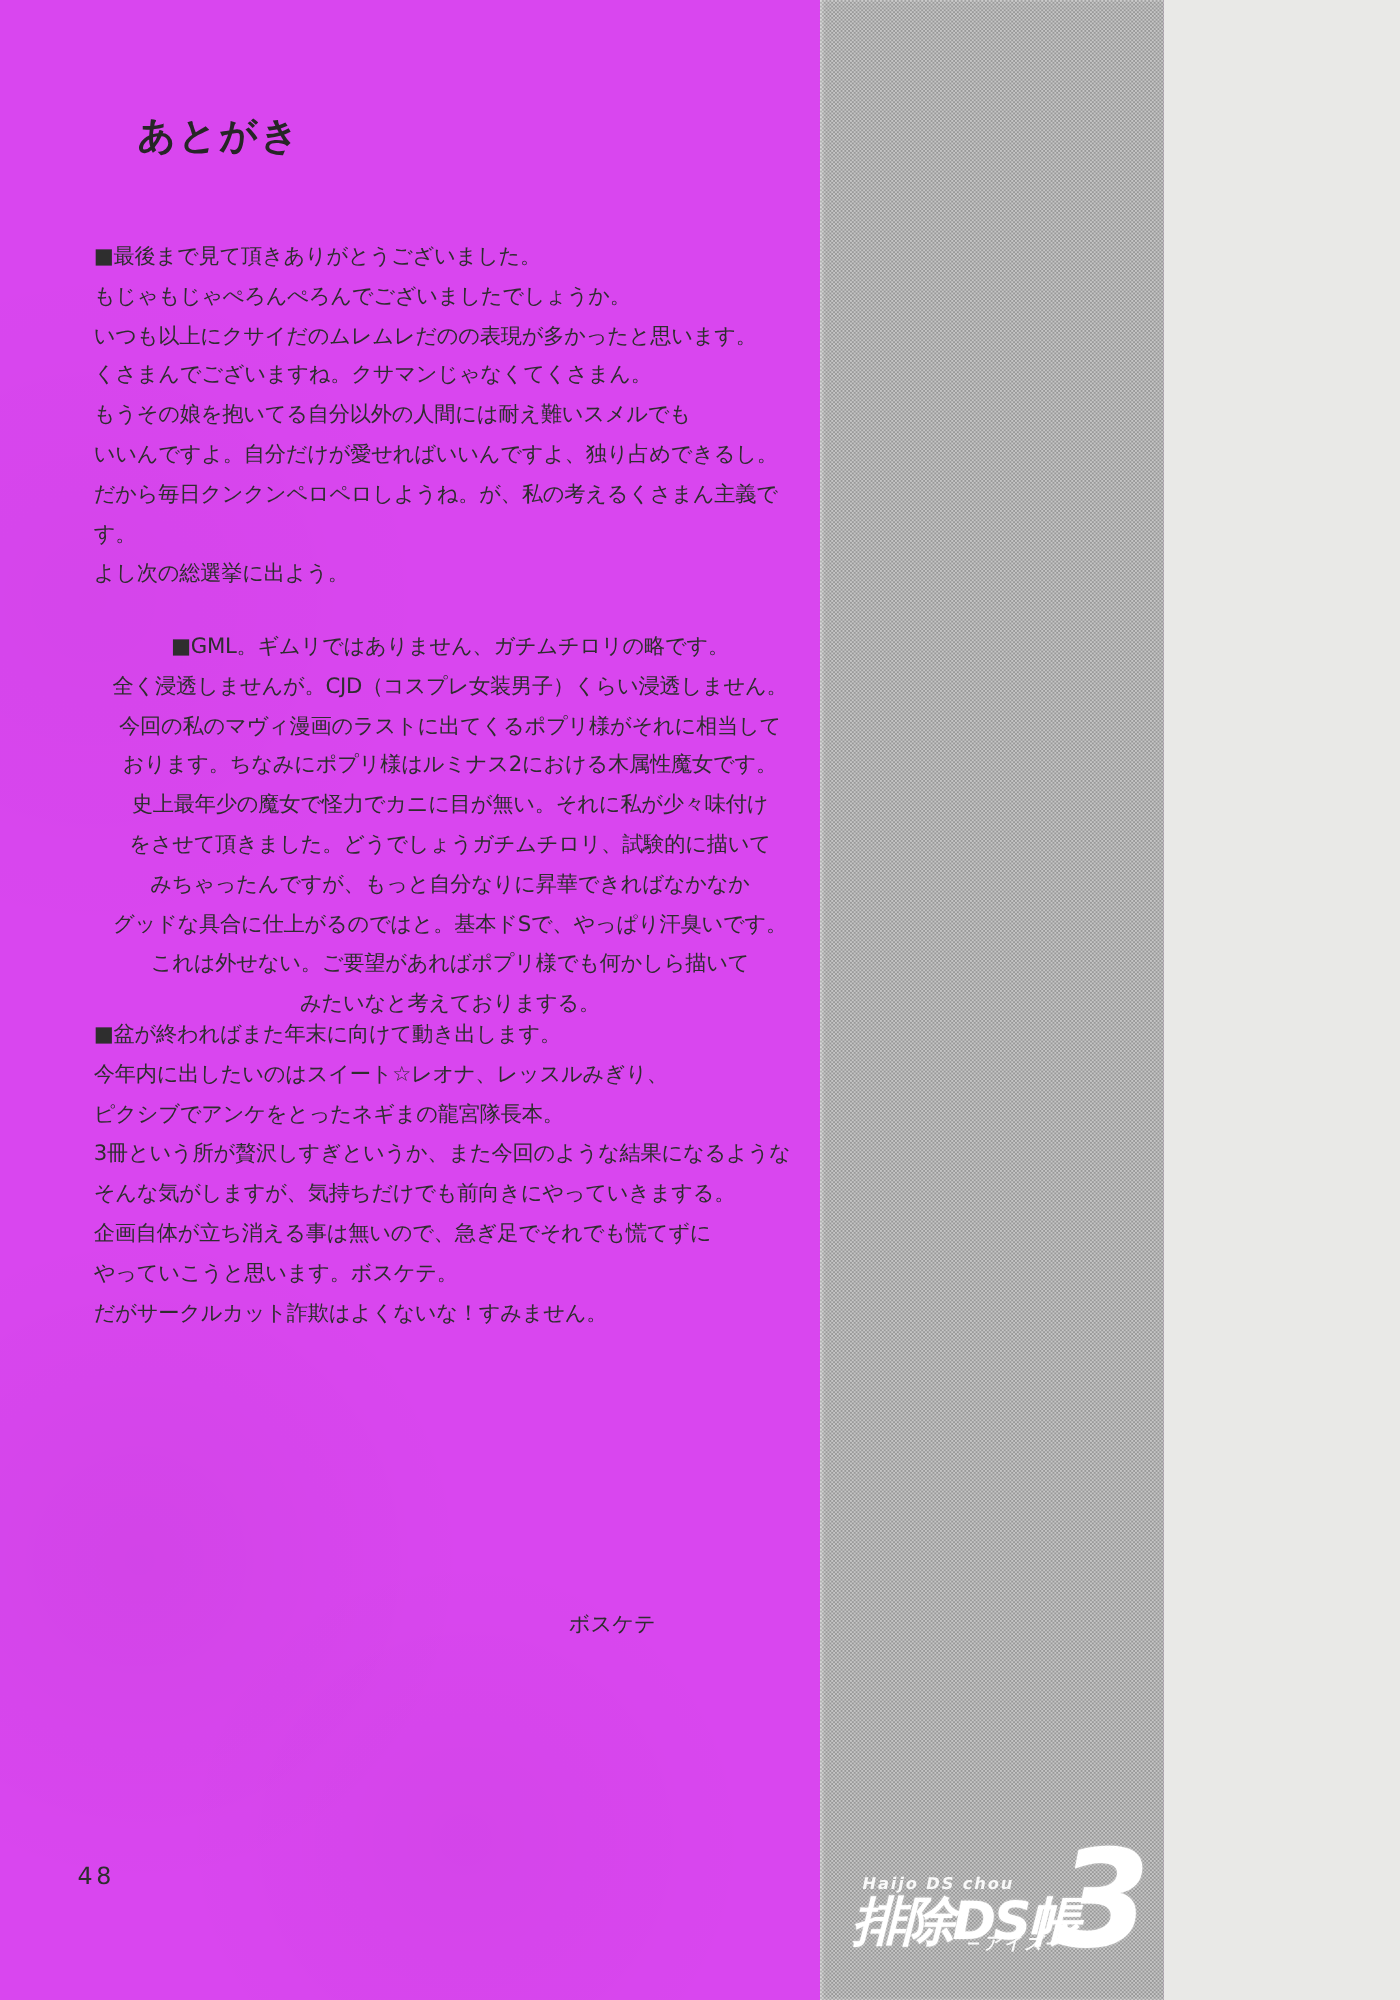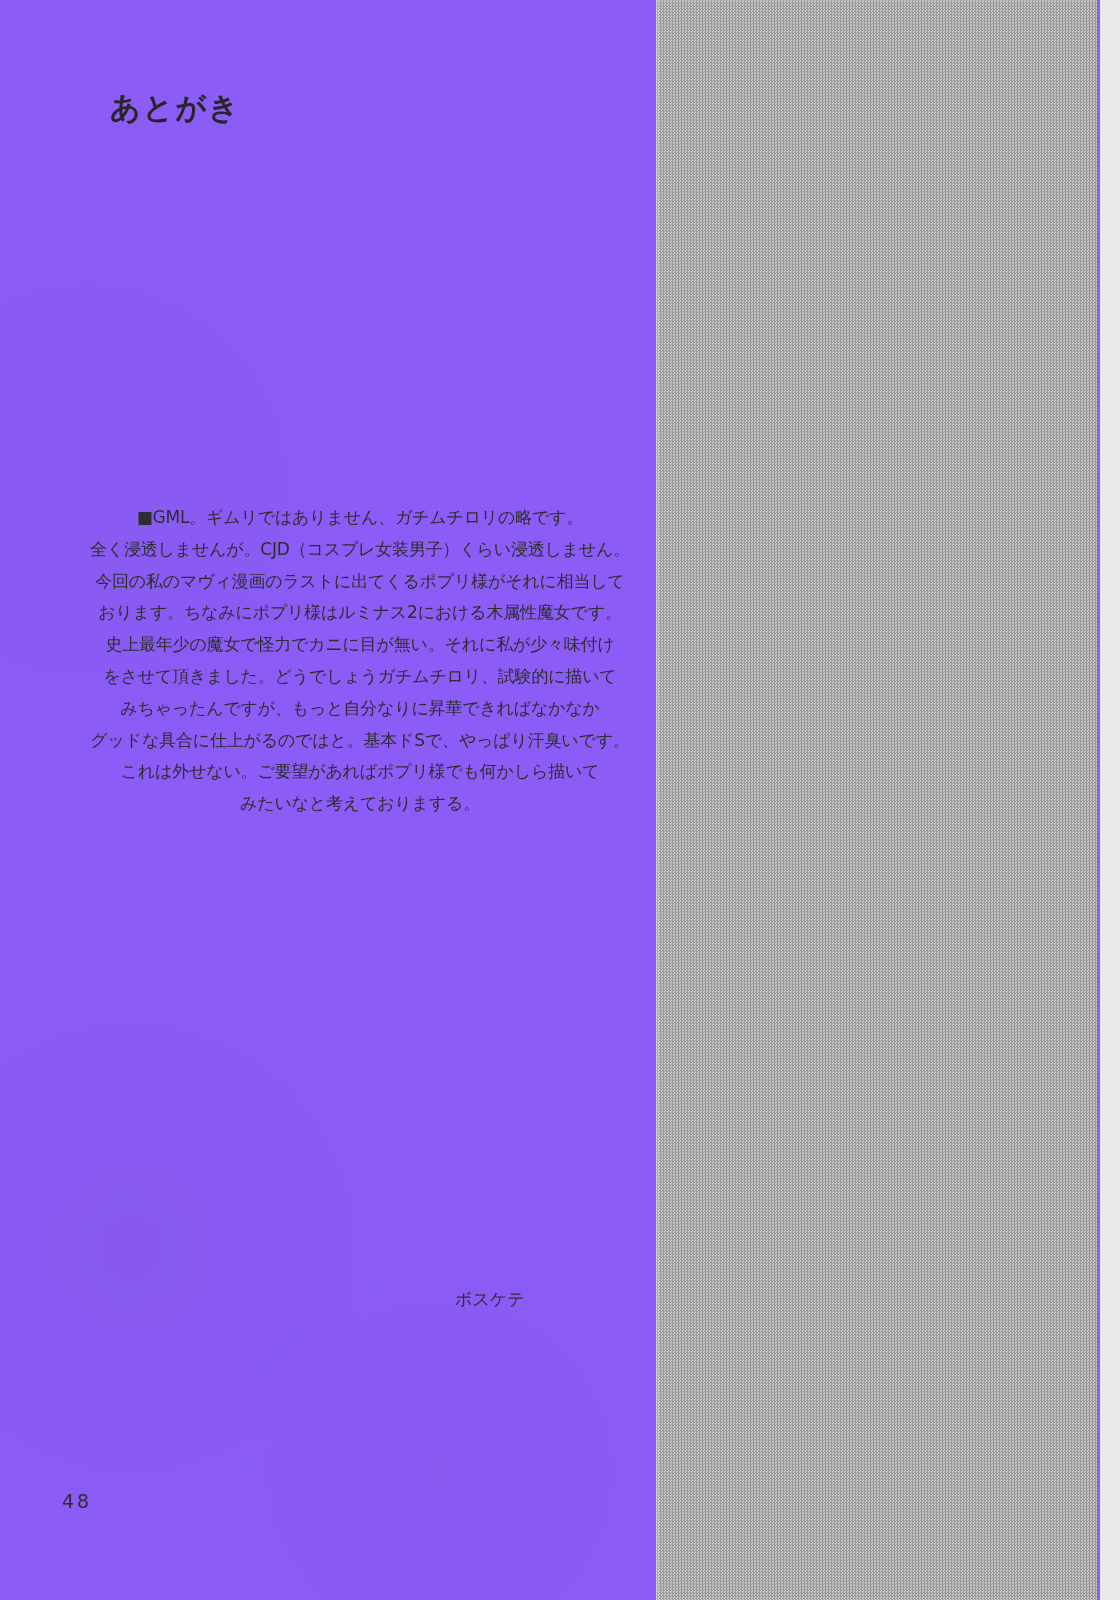--- a/index.html
+++ b/index.html
@@ -6,23 +6,23 @@
     margin: 0;
     padding: 0;
     width: 1120px;
     height: 1600px;
     overflow: hidden;
     background: #e9e9e7;
     font-family: "DejaVu Sans", "Liberation Sans", sans-serif;
   }
   .page {
     position: relative;
-    width: 1100px;
+    width: 931px;
     height: 1600px;
-    background: #8b5cf6;
+    background: #d946ef;
     overflow: hidden;
   }
   
   .page::before {
     content: "";
     position: absolute;
     inset: 0;
     background:
       radial-gradient(circle at 12% 78%, rgba(0,0,0,0.03), transparent 18%),
       radial-gradient(circle at 40% 92%, rgba(0,0,0,0.025), transparent 15%),
@@ -129,32 +129,54 @@
 </style>
 </head>
 <body>
 
 <div class="page">
 
   <div class="halftone-band"></div>
 
   <h1 class="title">あとがき</h1>
 
+  <div class="para p1">■最後まで見て頂きありがとうございました。
+もじゃもじゃぺろんぺろんでございましたでしょうか。
+いつも以上にクサイだのムレムレだのの表現が多かったと思います。
+くさまんでございますね。クサマンじゃなくてくさまん。
+もうその娘を抱いてる自分以外の人間には耐え難いスメルでも
+いいんですよ。自分だけが愛せればいいんですよ、独り占めできるし。
+だから毎日クンクンペロペロしようね。が、私の考えるくさまん主義です。
+よし次の総選挙に出よう。</div>
 
   <div class="para p2">■GML。ギムリではありません、ガチムチロリの略です。
 全く浸透しませんが。CJD（コスプレ女装男子）くらい浸透しません。
 今回の私のマヴィ漫画のラストに出てくるポプリ様がそれに相当して
 おります。ちなみにポプリ様はルミナス2における木属性魔女です。
 史上最年少の魔女で怪力でカニに目が無い。それに私が少々味付け
 をさせて頂きました。どうでしょうガチムチロリ、試験的に描いて
 みちゃったんですが、もっと自分なりに昇華できればなかなか
 グッドな具合に仕上がるのではと。基本ドSで、やっぱり汗臭いです。
 これは外せない。ご要望があればポプリ様でも何かしら描いて
 みたいなと考えておりまする。</div>
 
+  <div class="para p3">■盆が終わればまた年末に向けて動き出します。
+今年内に出したいのはスイート☆レオナ、レッスルみぎり、
+ピクシブでアンケをとったネギまの龍宮隊長本。
+3冊という所が贅沢しすぎというか、また今回のような結果になるような
+そんな気がしますが、気持ちだけでも前向きにやっていきまする。
+企画自体が立ち消える事は無いので、急ぎ足でそれでも慌てずに
+やっていこうと思います。ボスケテ。
+だがサークルカット詐欺はよくないな！すみません。</div>
 
 
   <div class="signature">ボスケテ</div>
 
   <div class="page-number">48</div>
 
+  <div class="logo">
+    <div class="logo-romaji">Haijo DS chou</div>
+    <div class="logo-main">排除DS帳</div>
+    <div class="logo-sub">−アイズ−</div>
+    <div class="logo-vol">3</div>
+  </div>
 
 </div>
 
 </body></html>

